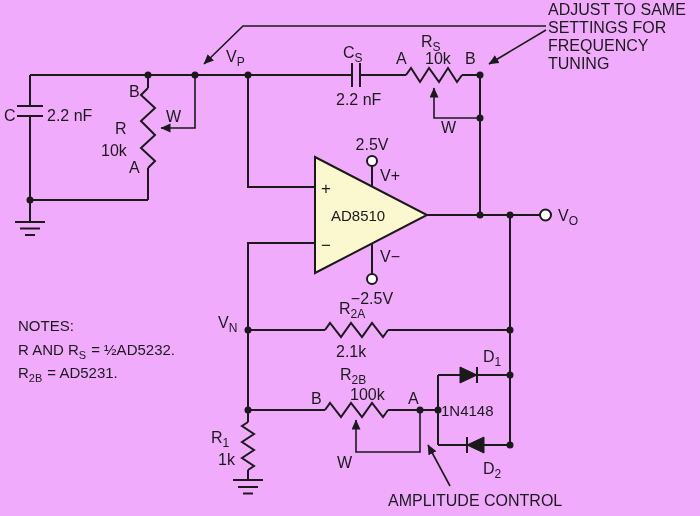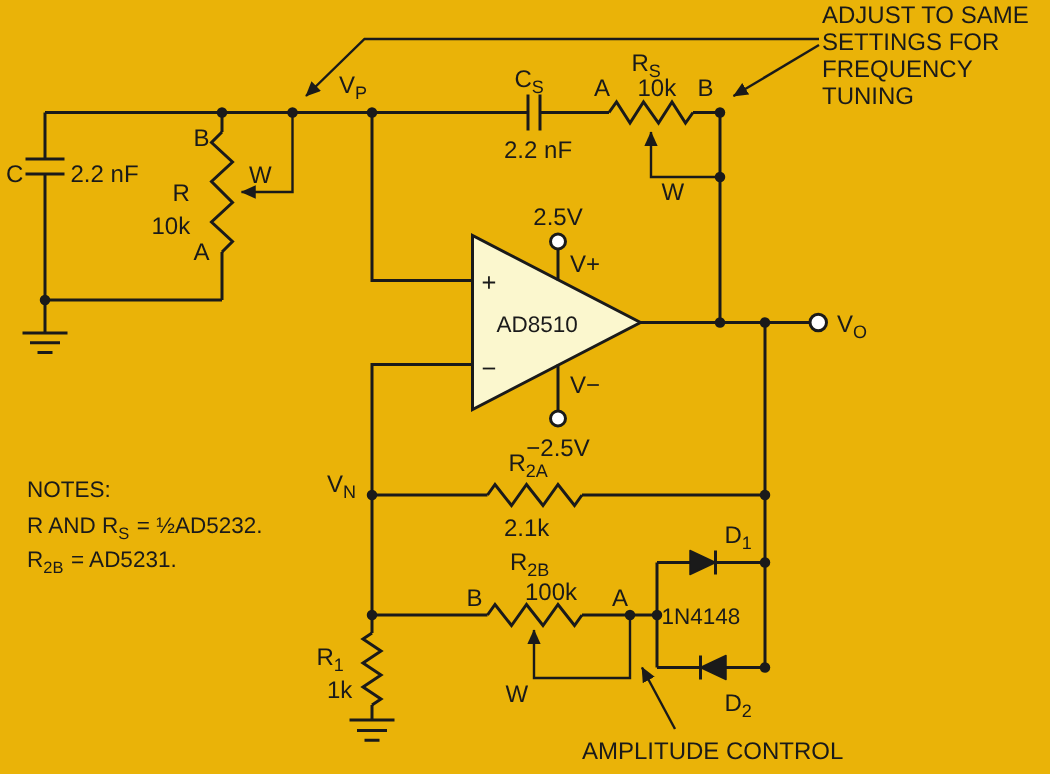--- a/index.html
+++ b/index.html
@@ -1,16 +1,16 @@
 <!DOCTYPE html>
 <html><head>
 <meta charset="utf-8">
 <style>
   html,body{margin:0;padding:0;background:#fff;}
-  .stage{position:relative;width:700px;height:516px;background:#eab308;
+  .stage{position:relative;width:700px;height:516px;background:#f0abfc;
          font-family:"Liberation Sans","DejaVu Sans",sans-serif;overflow:hidden;}
   svg{display:block;}
   .w{stroke:#1a1a1a;stroke-width:2;fill:none;stroke-linejoin:miter;stroke-linecap:butt;}
   .thin{stroke-width:1.6;}
   .dot{fill:#1a1a1a;stroke:none;}
   .term{fill:#ffffff;stroke:#1a1a1a;stroke-width:2;}
   .opamp-body{fill:#fbf7ce;stroke:#1a1a1a;stroke-width:2;stroke-linejoin:miter;}
   .dio{fill:#1a1a1a;stroke:#1a1a1a;stroke-width:1;stroke-linejoin:round;}
   text{fill:#1a1a1a;}
   .t16{font-size:16px;}

